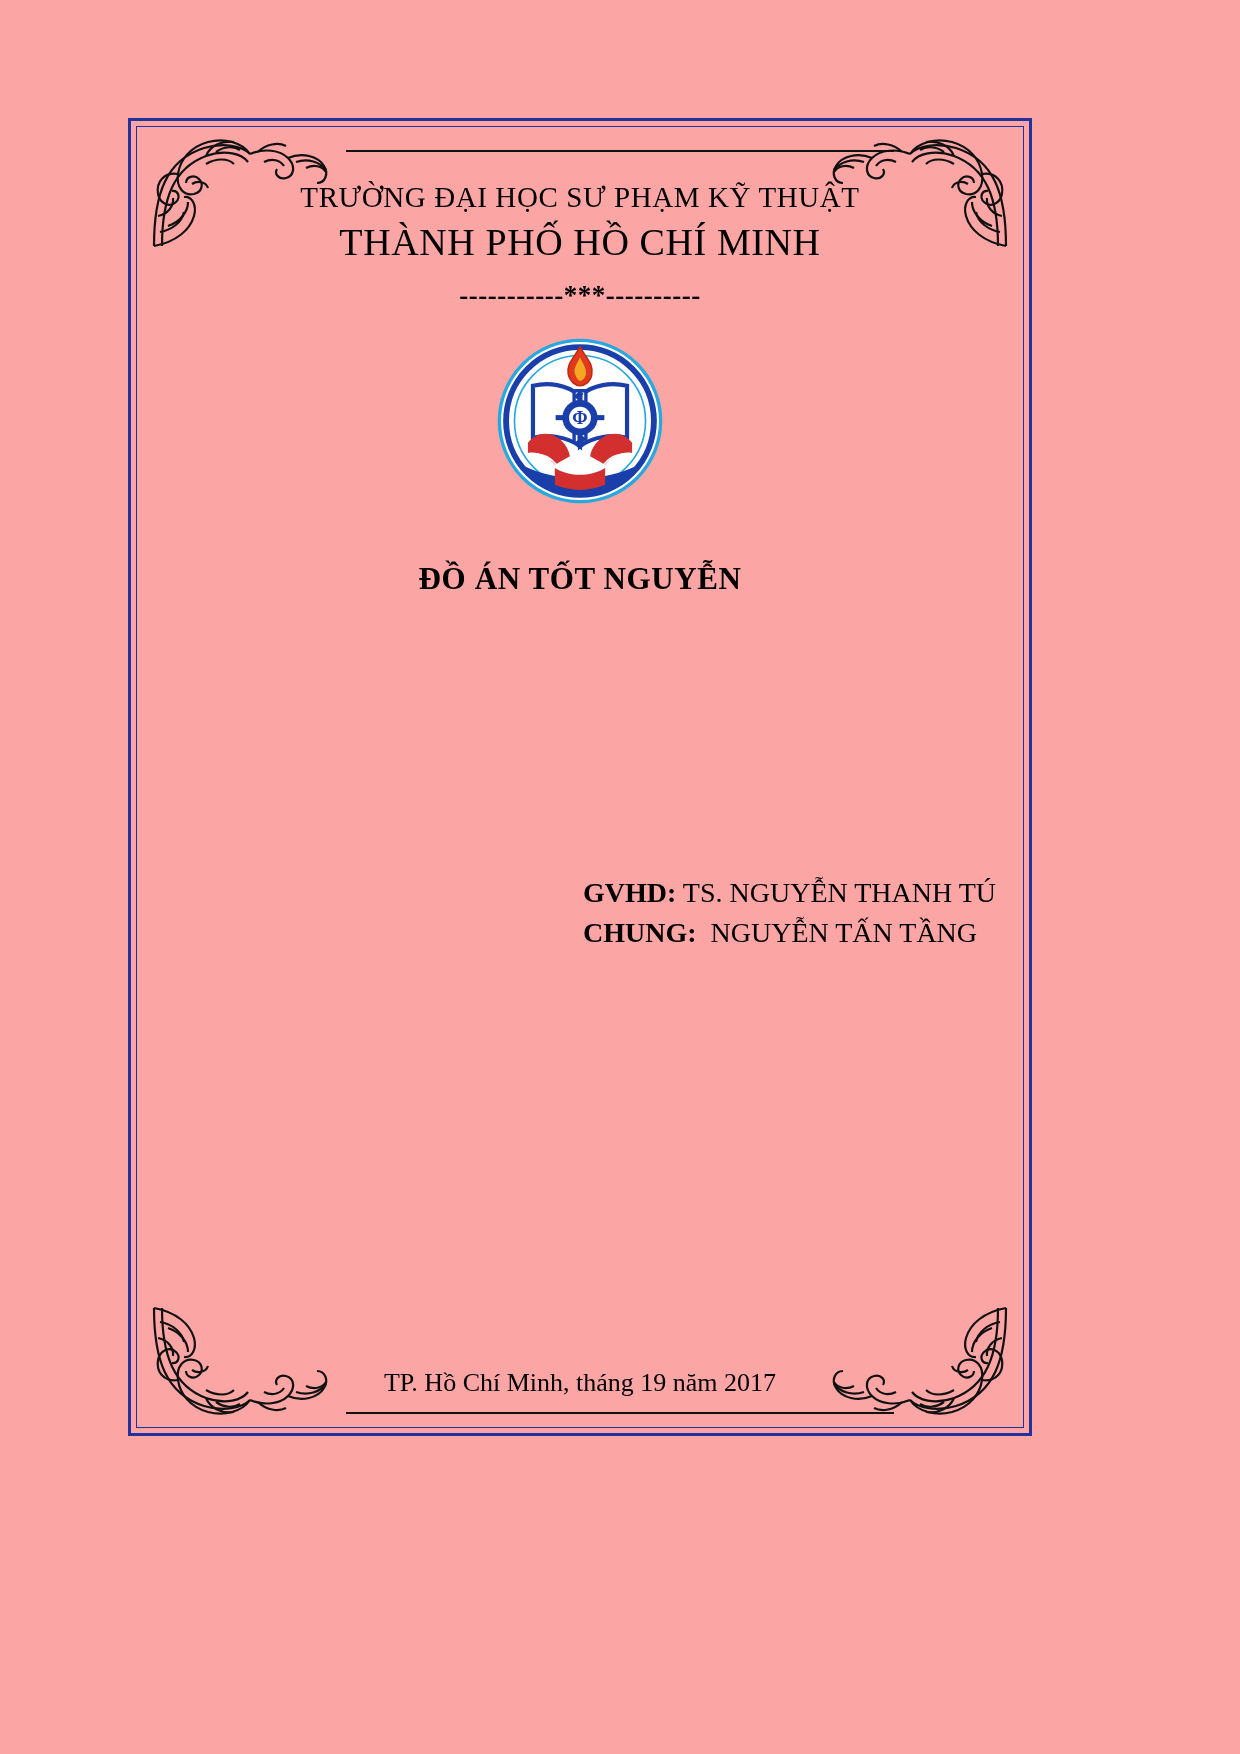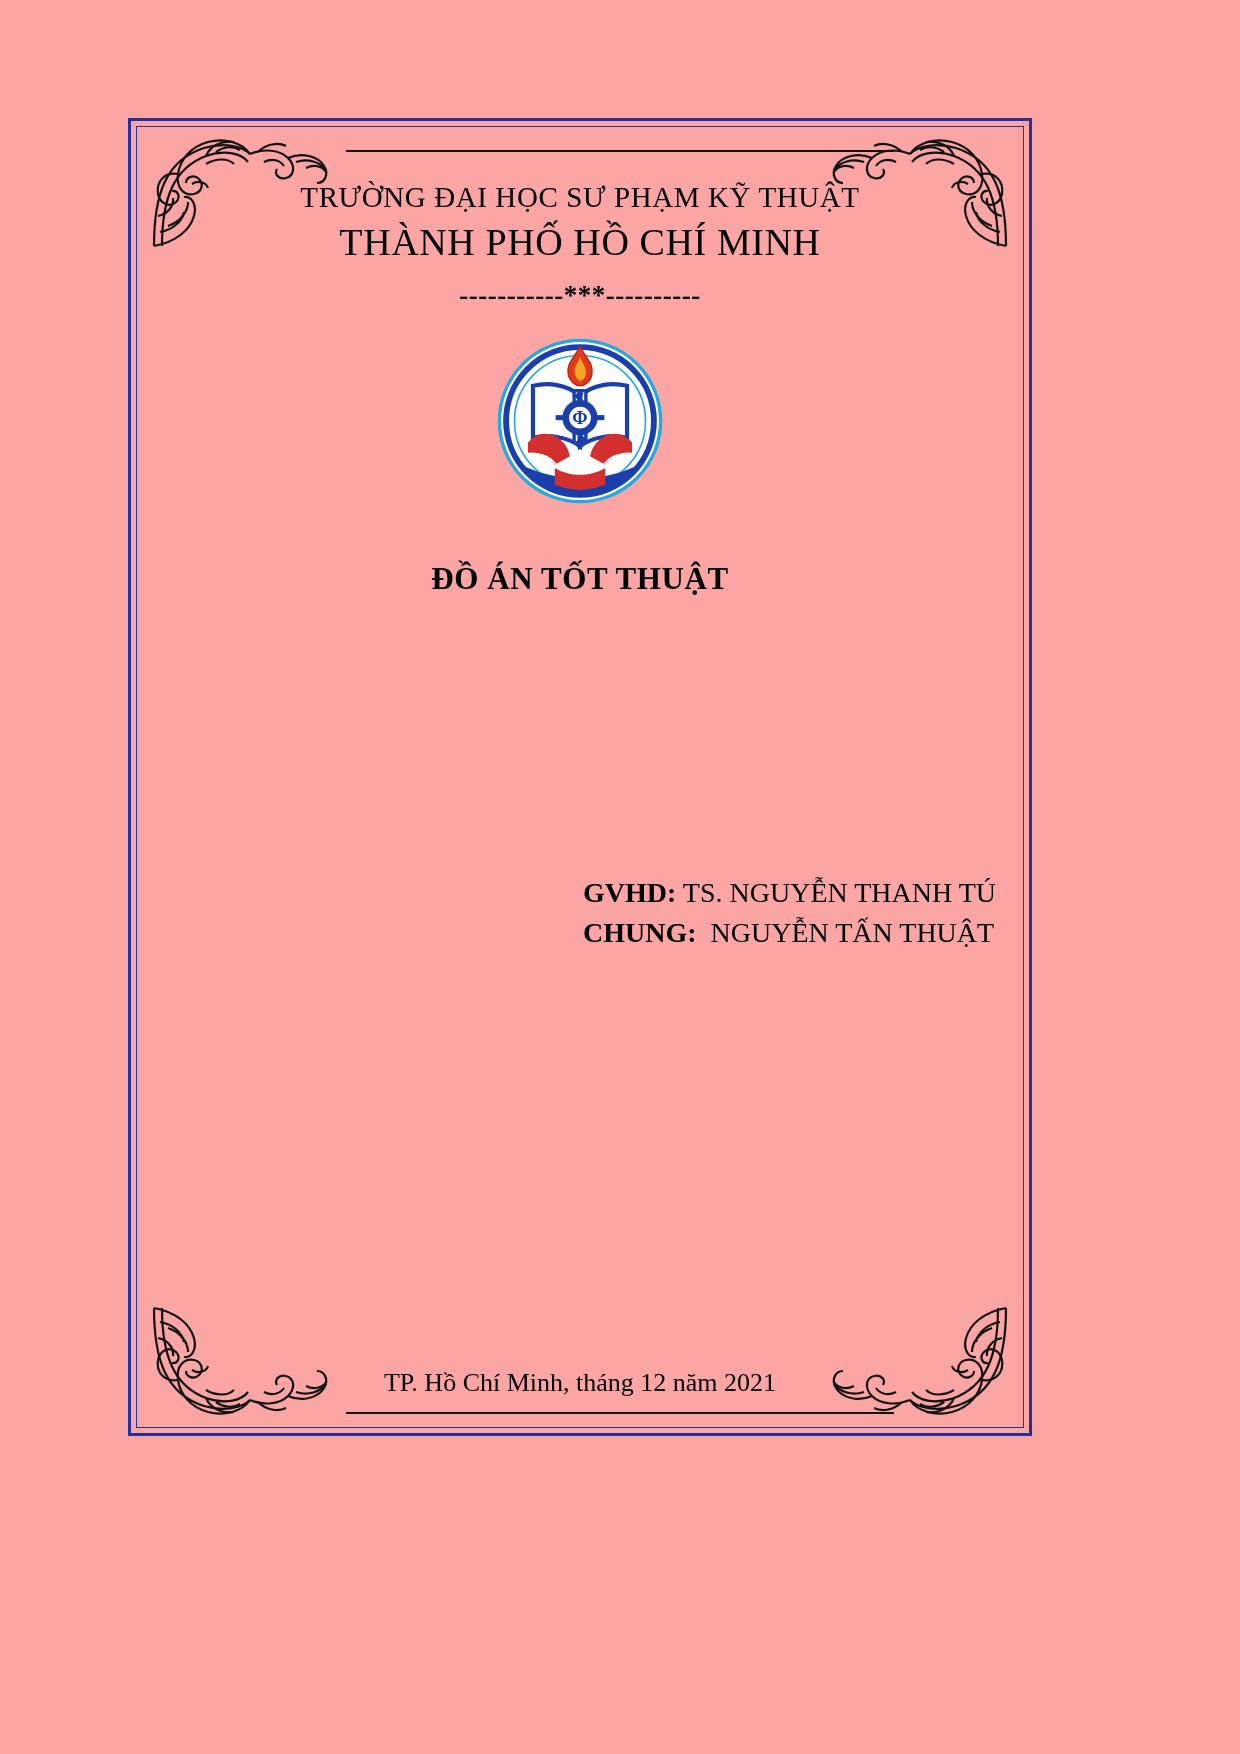--- a/index.html
+++ b/index.html
@@ -276,24 +276,24 @@
         <path d="M38 126 C46 116 58 112 70 118 C80 123 86 132 88 142 L70 152 C62 142 50 136 38 138 Z" fill="#d32f2f"></path>
         <path d="M162 126 C154 116 142 112 130 118 C120 123 114 132 112 142 L130 152 C138 142 150 136 162 138 Z" fill="#d32f2f"></path>
         <path d="M40 140 C52 138 64 142 72 152" fill="none" stroke="#ffffff" stroke-width="2"></path>
         <path d="M160 140 C148 138 136 142 128 152" fill="none" stroke="#ffffff" stroke-width="2"></path>
 
         <path d="M26 150 C48 176 72 188 100 188 C128 188 152 176 174 150 C152 162 128 168 100 168 C72 168 48 162 26 150 Z" fill="#1a3faa"></path>
         <path d="M70 156 C80 162 90 164 100 164 C110 164 120 162 130 156 L130 176 C120 180 110 182 100 182 C90 182 80 180 70 176 Z" fill="#d32f2f"></path>
       </svg>
     </div>
 
-    <p class="doc-type">ĐỒ ÁN TỐT THUẬT</p>
+    <p class="doc-type">ĐỒ ÁN TỐT NGUYỄN</p>
 
 
     <div class="people">
       <div class="people-row"><span class="lbl">GVHD:</span><span> TS. NGUYỄN THANH TÚ</span></div>
-      <div class="people-row"><span class="lbl">CHUNG:</span><span>  NGUYỄN TẤN THUẬT</span></div>
+      <div class="people-row"><span class="lbl">CHUNG:</span><span>  NGUYỄN TẤN TẦNG</span></div>
     </div>
 
-    <div class="footer">TP. Hồ Chí Minh, tháng 12 năm 2021</div>
+    <div class="footer">TP. Hồ Chí Minh, tháng 19 năm 2017</div>
 
   </div>
 </div>
 
 </body></html>

